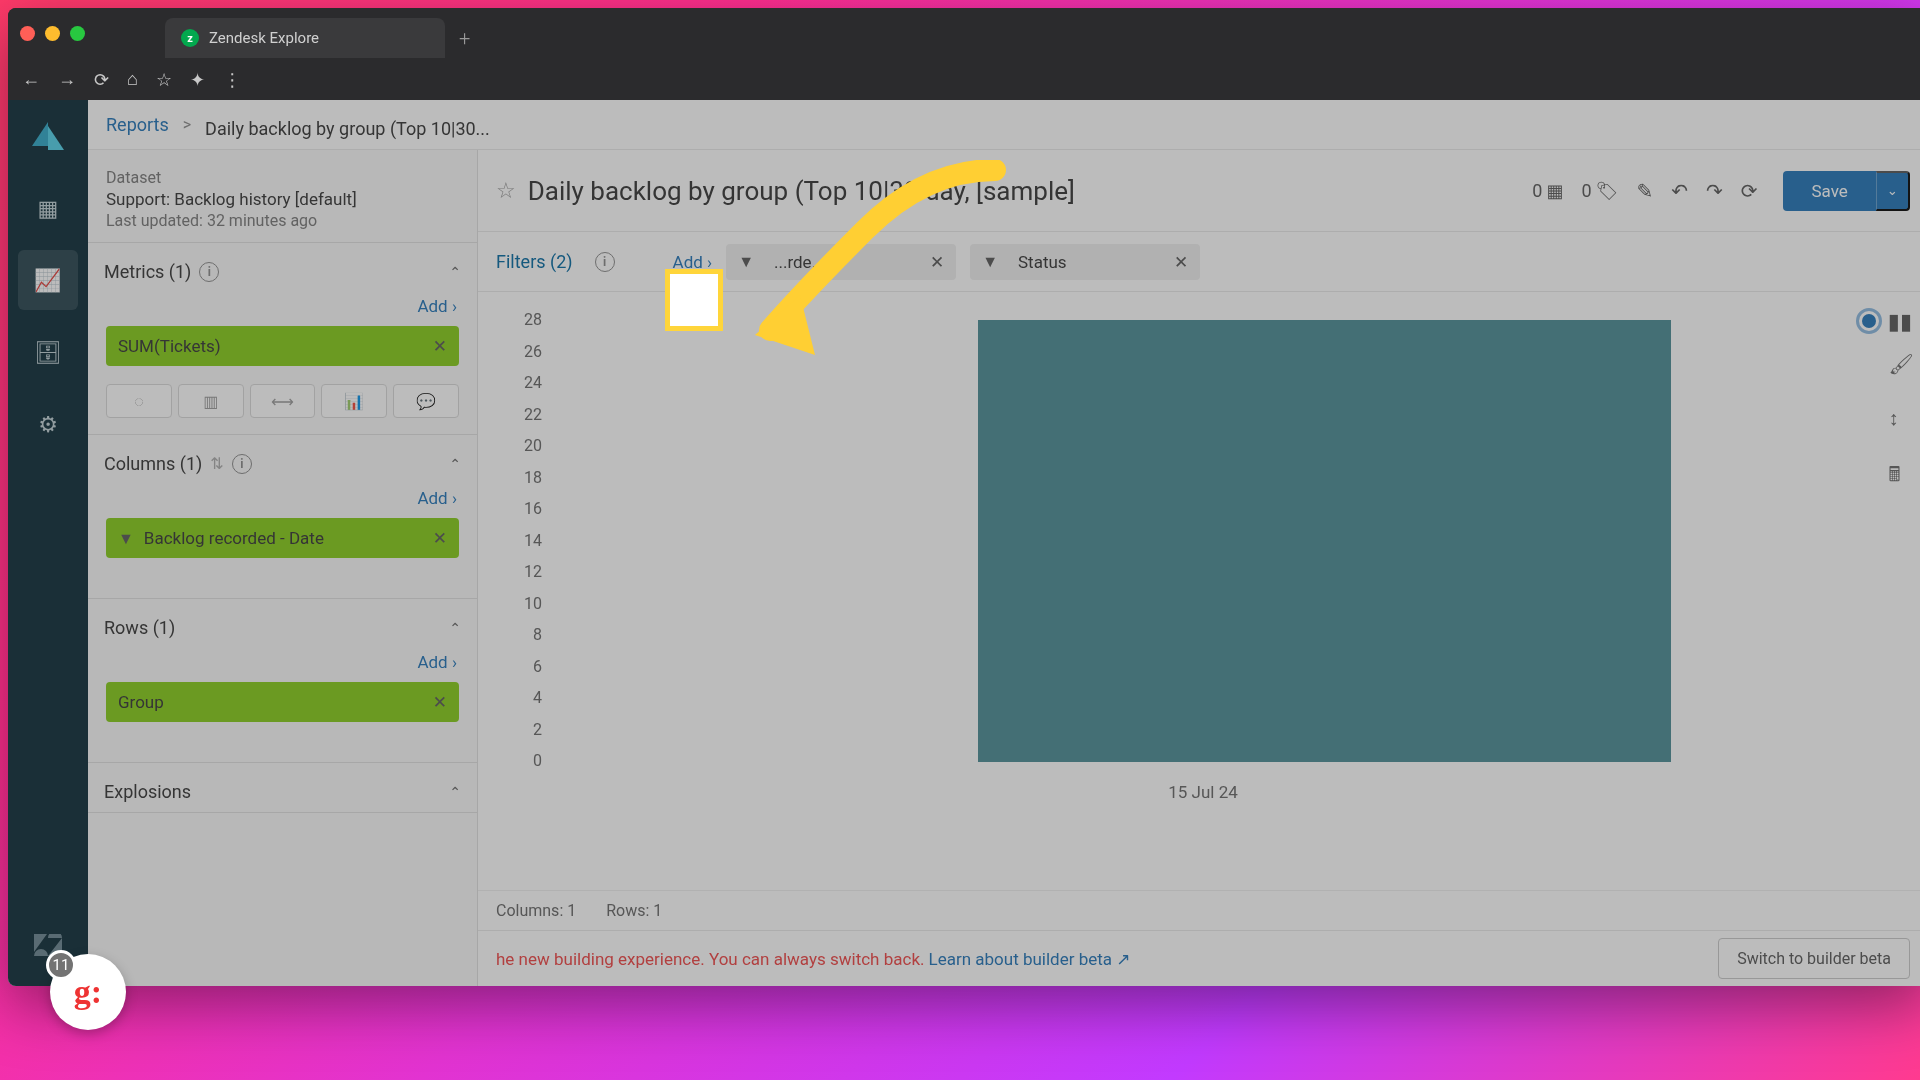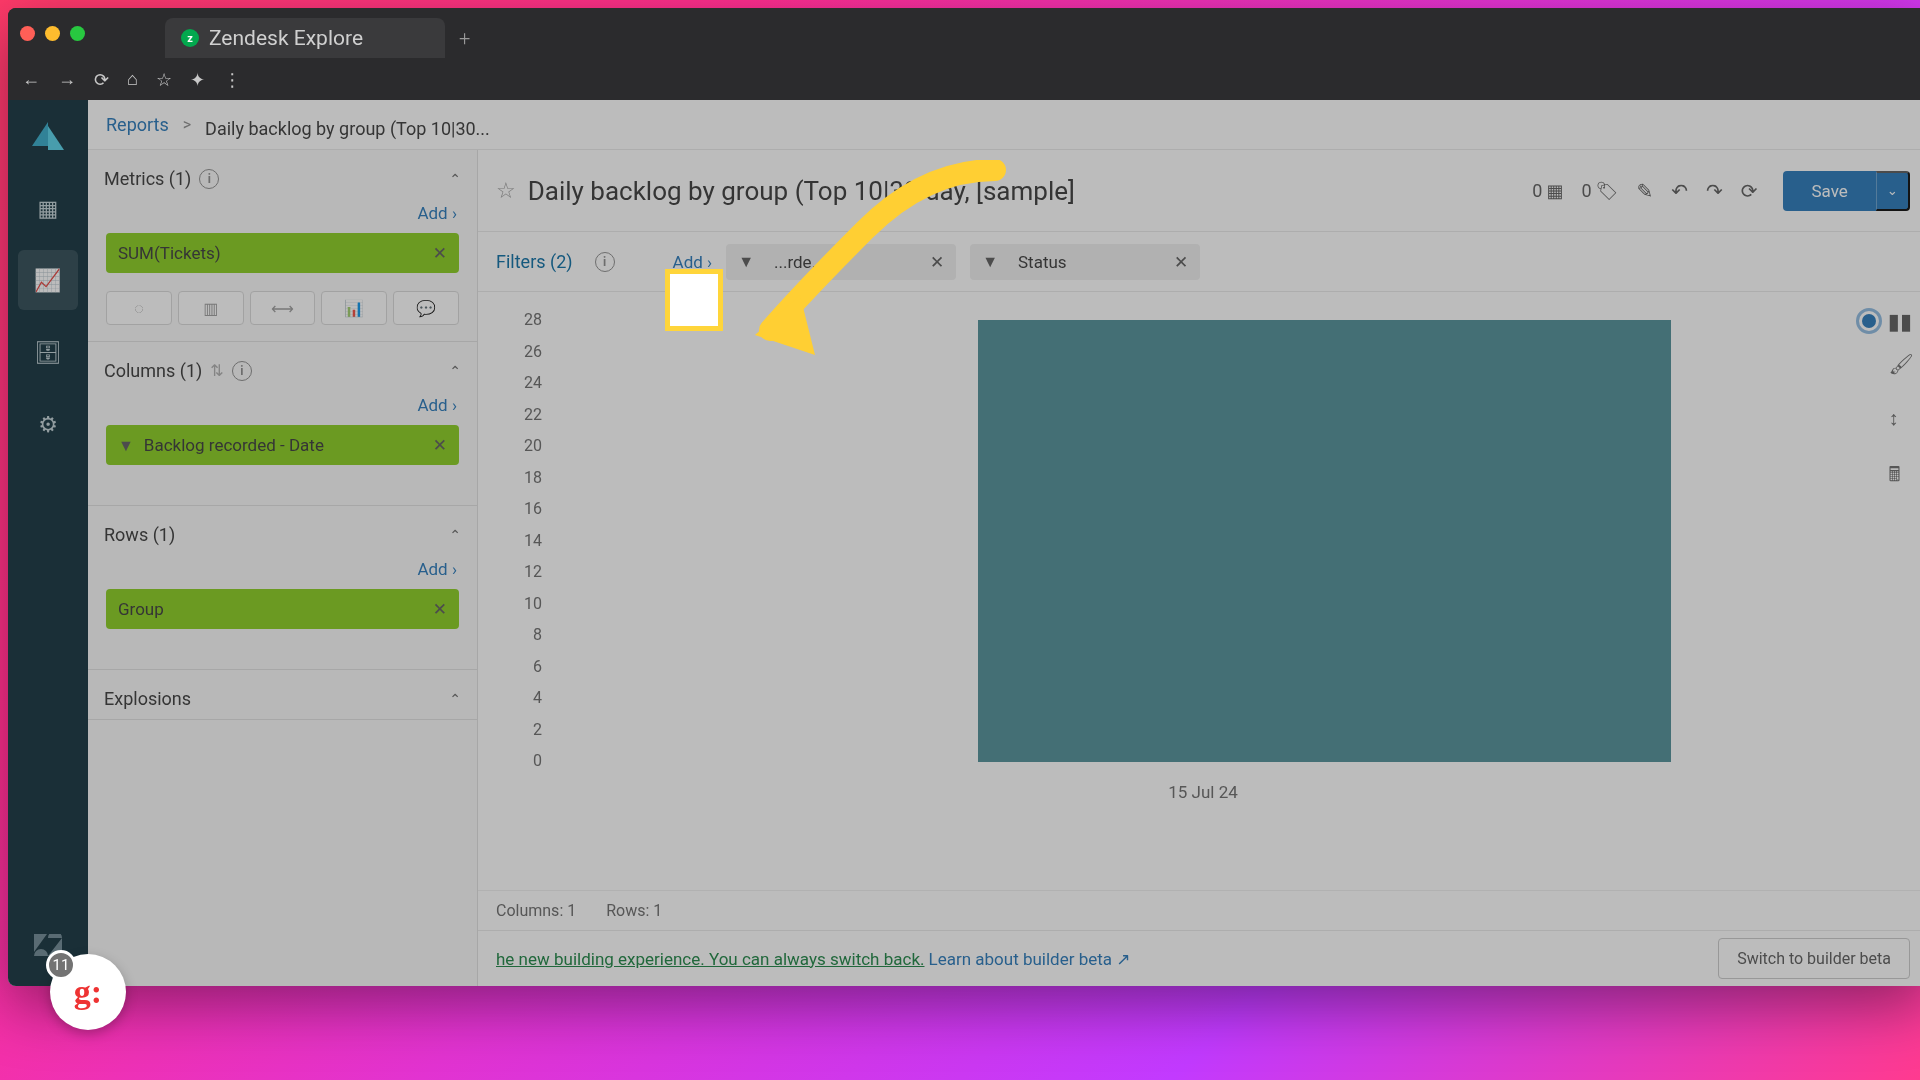--- a/index.html
+++ b/index.html
@@ -7,21 +7,21 @@
 .gradient-bg { position: absolute; inset: 0; background: linear-gradient(135deg, #ff3a69 0%, #ff2e8f 25%, #e233d1 50%, #c23aff 75%, #ff3a8f 100%); }
 .window { position: absolute; left: 8px; top: 8px; width: 1920px; height: 978px; background: #2c2c2e; border-radius: 8px; overflow: hidden; box-shadow: 0 20px 60px rgba(0,0,0,0.4); }
 .titlebar { height: 50px; background: #2b2b2d; display: flex; align-items: center; padding: 0 12px; position: relative; }
 .traffic-lights { display: flex; gap: 10px; }
 .tl { width: 15px; height: 15px; border-radius: 50%; }
 .tl.red { background: #ff5f57; }
 .tl.yellow { background: #febc2e; }
 .tl.green { background: #28c840; }
 .tab { display: flex; align-items: center; margin-left: 80px; background: #3a3a3c; padding: 8px 16px; border-radius: 8px 8px 0 0; gap: 10px; width: 280px; height: 40px; margin-top: 10px; }
 .tab-icon { width: 18px; height: 18px; background: #03a84e; border-radius: 50%; display: flex; align-items: center; justify-content: center; color: white; font-size: 11px; font-weight: bold; }
-.tab-title { color: #d0d0d0; font-size: 21px; text-align: center; }
+.tab-title { color: #d0d0d0; font-size: 15px; text-align: center; }
 .new-tab { margin-left: 14px; color: #999; font-size: 20px; font-weight: 300; margin-top: 10px; }
 .addr-bar { height: 42px; background: #2b2b2d; display: flex; align-items: center; padding: 0 14px; gap: 18px; }
 .nav-btn { color: #c8c8c8; font-size: 18px; }
 .addr-field { flex: 1; background: #1f1f21; border-radius: 20px; padding: 6px 14px; display: flex; align-items: center; gap: 10px; max-width: none; margin-right: 10px; }
 .addr-lock { width: 18px; height: 18px; background: #03a84e; border-radius: 50%; display:flex; align-items:center; justify-content:center; }
 .addr-text { color: #bdbdbd; font-size: 15px; }
 .addr-icons { display:flex; gap:18px; align-items:center; color:#c8c8c8; font-size:18px; }
 .app { position: relative; height: calc(100% - 92px); background: #f9f9f9; }
 .overlay { position: absolute; inset: 0; background: rgba(60,60,60,0.34); z-index: 50; pointer-events: none; }
 .leftbar { width: 80px; background: #0a2a36; position: absolute; left: 0; top: 0; bottom: 0; display: flex; flex-direction: column; z-index: 10; }
@@ -87,21 +87,21 @@
 .plot { position: absolute; left: 76px; top: 18px; right: 90px; height: 460px; }
 .bar-g { position: absolute; left: 33%; top: 10px; width: 54%; bottom: 8px; background: #4a8a93; }
 .x-label { position: absolute; left: 0; right: 0; top: 490px; text-align: center; color: #666; font-size: 17px; }
 .chart-toggle { position: absolute; right: 16px; top: 16px; display:flex; gap:6px; align-items:center; }
 .radio-on { width:26px; height:26px; border:3px solid #8ab8e0; border-radius:50%; display:inline-flex; align-items:center; justify-content:center; }
 .radio-on::after { content:''; width:14px; height:14px; background:#1f73b7; border-radius:50%; }
 .right-tools { position:absolute; right:14px; top:60px; display:flex; flex-direction:column; gap:30px; color:#666; font-size:20px;}
 
 .footer-info { padding: 10px 18px; color: #666; font-size: 16px; display:flex; gap:30px; border-top:1px solid #eee; position:absolute; bottom:56px; left:0; right:0; background:#fff; }
 .bottom-bar { position: absolute; bottom: 0; left: 0; right: 0; height: 56px; background: #fff; border-top: 1px solid #e8e8e8; display: flex; align-items: center; padding: 0 18px; }
-.bb-text { color: #15803d; font-size: 17px; text-decoration: underline; }
+.bb-text { color: #ef4444; font-size: 17px; }
 .bb-link { color: #1f73b7; font-size: 17px; margin-left: 4px; }
 .bb-btn { margin-left: auto; border: 1px solid #c8c8c8; border-radius: 4px; padding: 10px 18px; color: #555; font-size: 16px; background:#fff; }
 
 .annot-arrow { position: absolute; left: 745px; top: 160px; width: 270px; height: 210px; z-index: 70; pointer-events:none; }
 
 .g-badge { position: absolute; left: 50px; bottom: 50px; width: 76px; height: 76px; border-radius: 50%; background: #fff; display:flex; align-items:center; justify-content:center; z-index: 80; box-shadow: 0 4px 12px rgba(0,0,0,0.25); }
 .g-badge .g { color:#e33; font-size:34px; font-weight:bold; font-family: Georgia, serif;}
 .g-badge .n { position:absolute; top:-4px; left:-4px; width:30px; height:30px; border-radius:50%; background:#737373; color:#fff; font-size:15px; display:flex; align-items:center; justify-content:center; border:3px solid #fff;}
 </style>
 </head>
@@ -165,20 +165,25 @@
       </div>
     </div>
 
     <div class="topbar">
       <span class="crumb">Reports</span>
       <span class="crumb-sep">&gt;</span>
       <span class="crumb-current">Daily backlog by group (Top 10|30...</span>
     </div>
 
     <div class="sidebar">
+      <div class="ds-block">
+        <div class="ds-label">Dataset</div>
+        <div class="ds-name">Support: Backlog history [default]</div>
+        <div class="ds-updated">Last updated: 32 minutes ago</div>
+      </div>
 
       <div class="section">
         <div class="sec-head">
           <span class="sec-title">Metrics (1)</span>
           <span class="sec-info">i</span>
           <span class="sec-chev">⌃</span>
         </div>
         <div class="sec-add"><a>Add ›</a></div>
         <div class="pill">
           <span class="pill-text">SUM(Tickets)</span>

